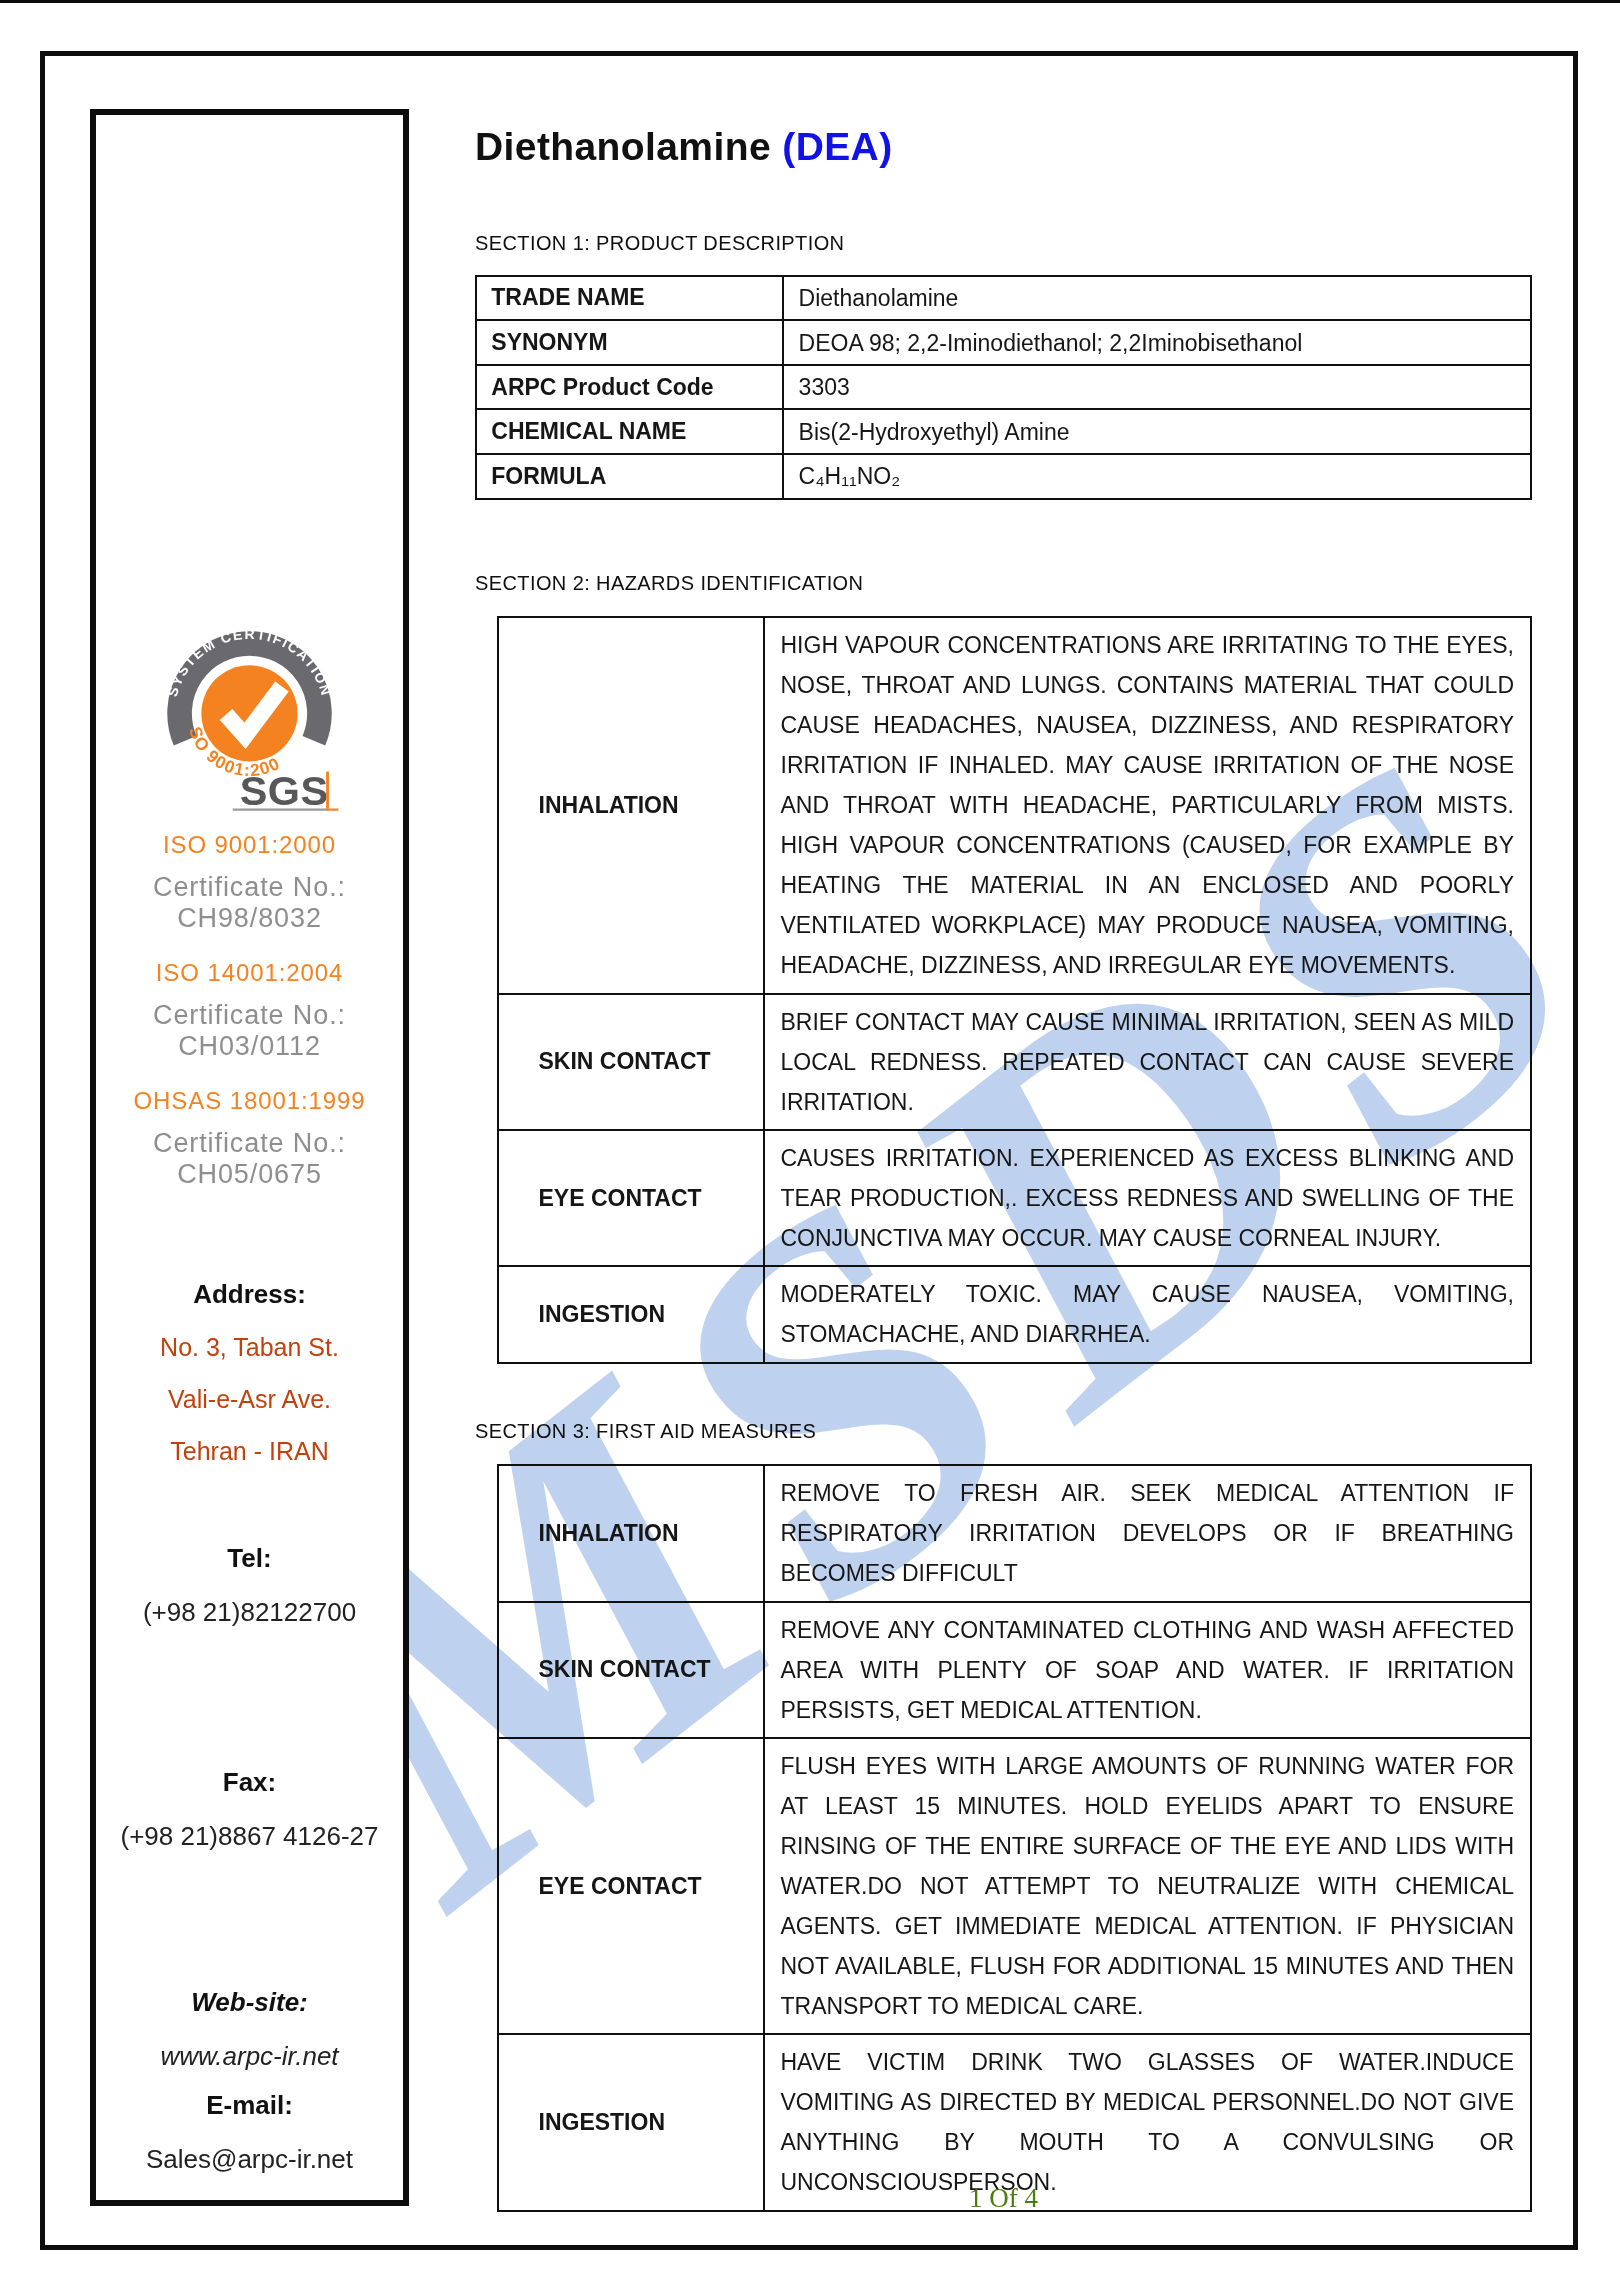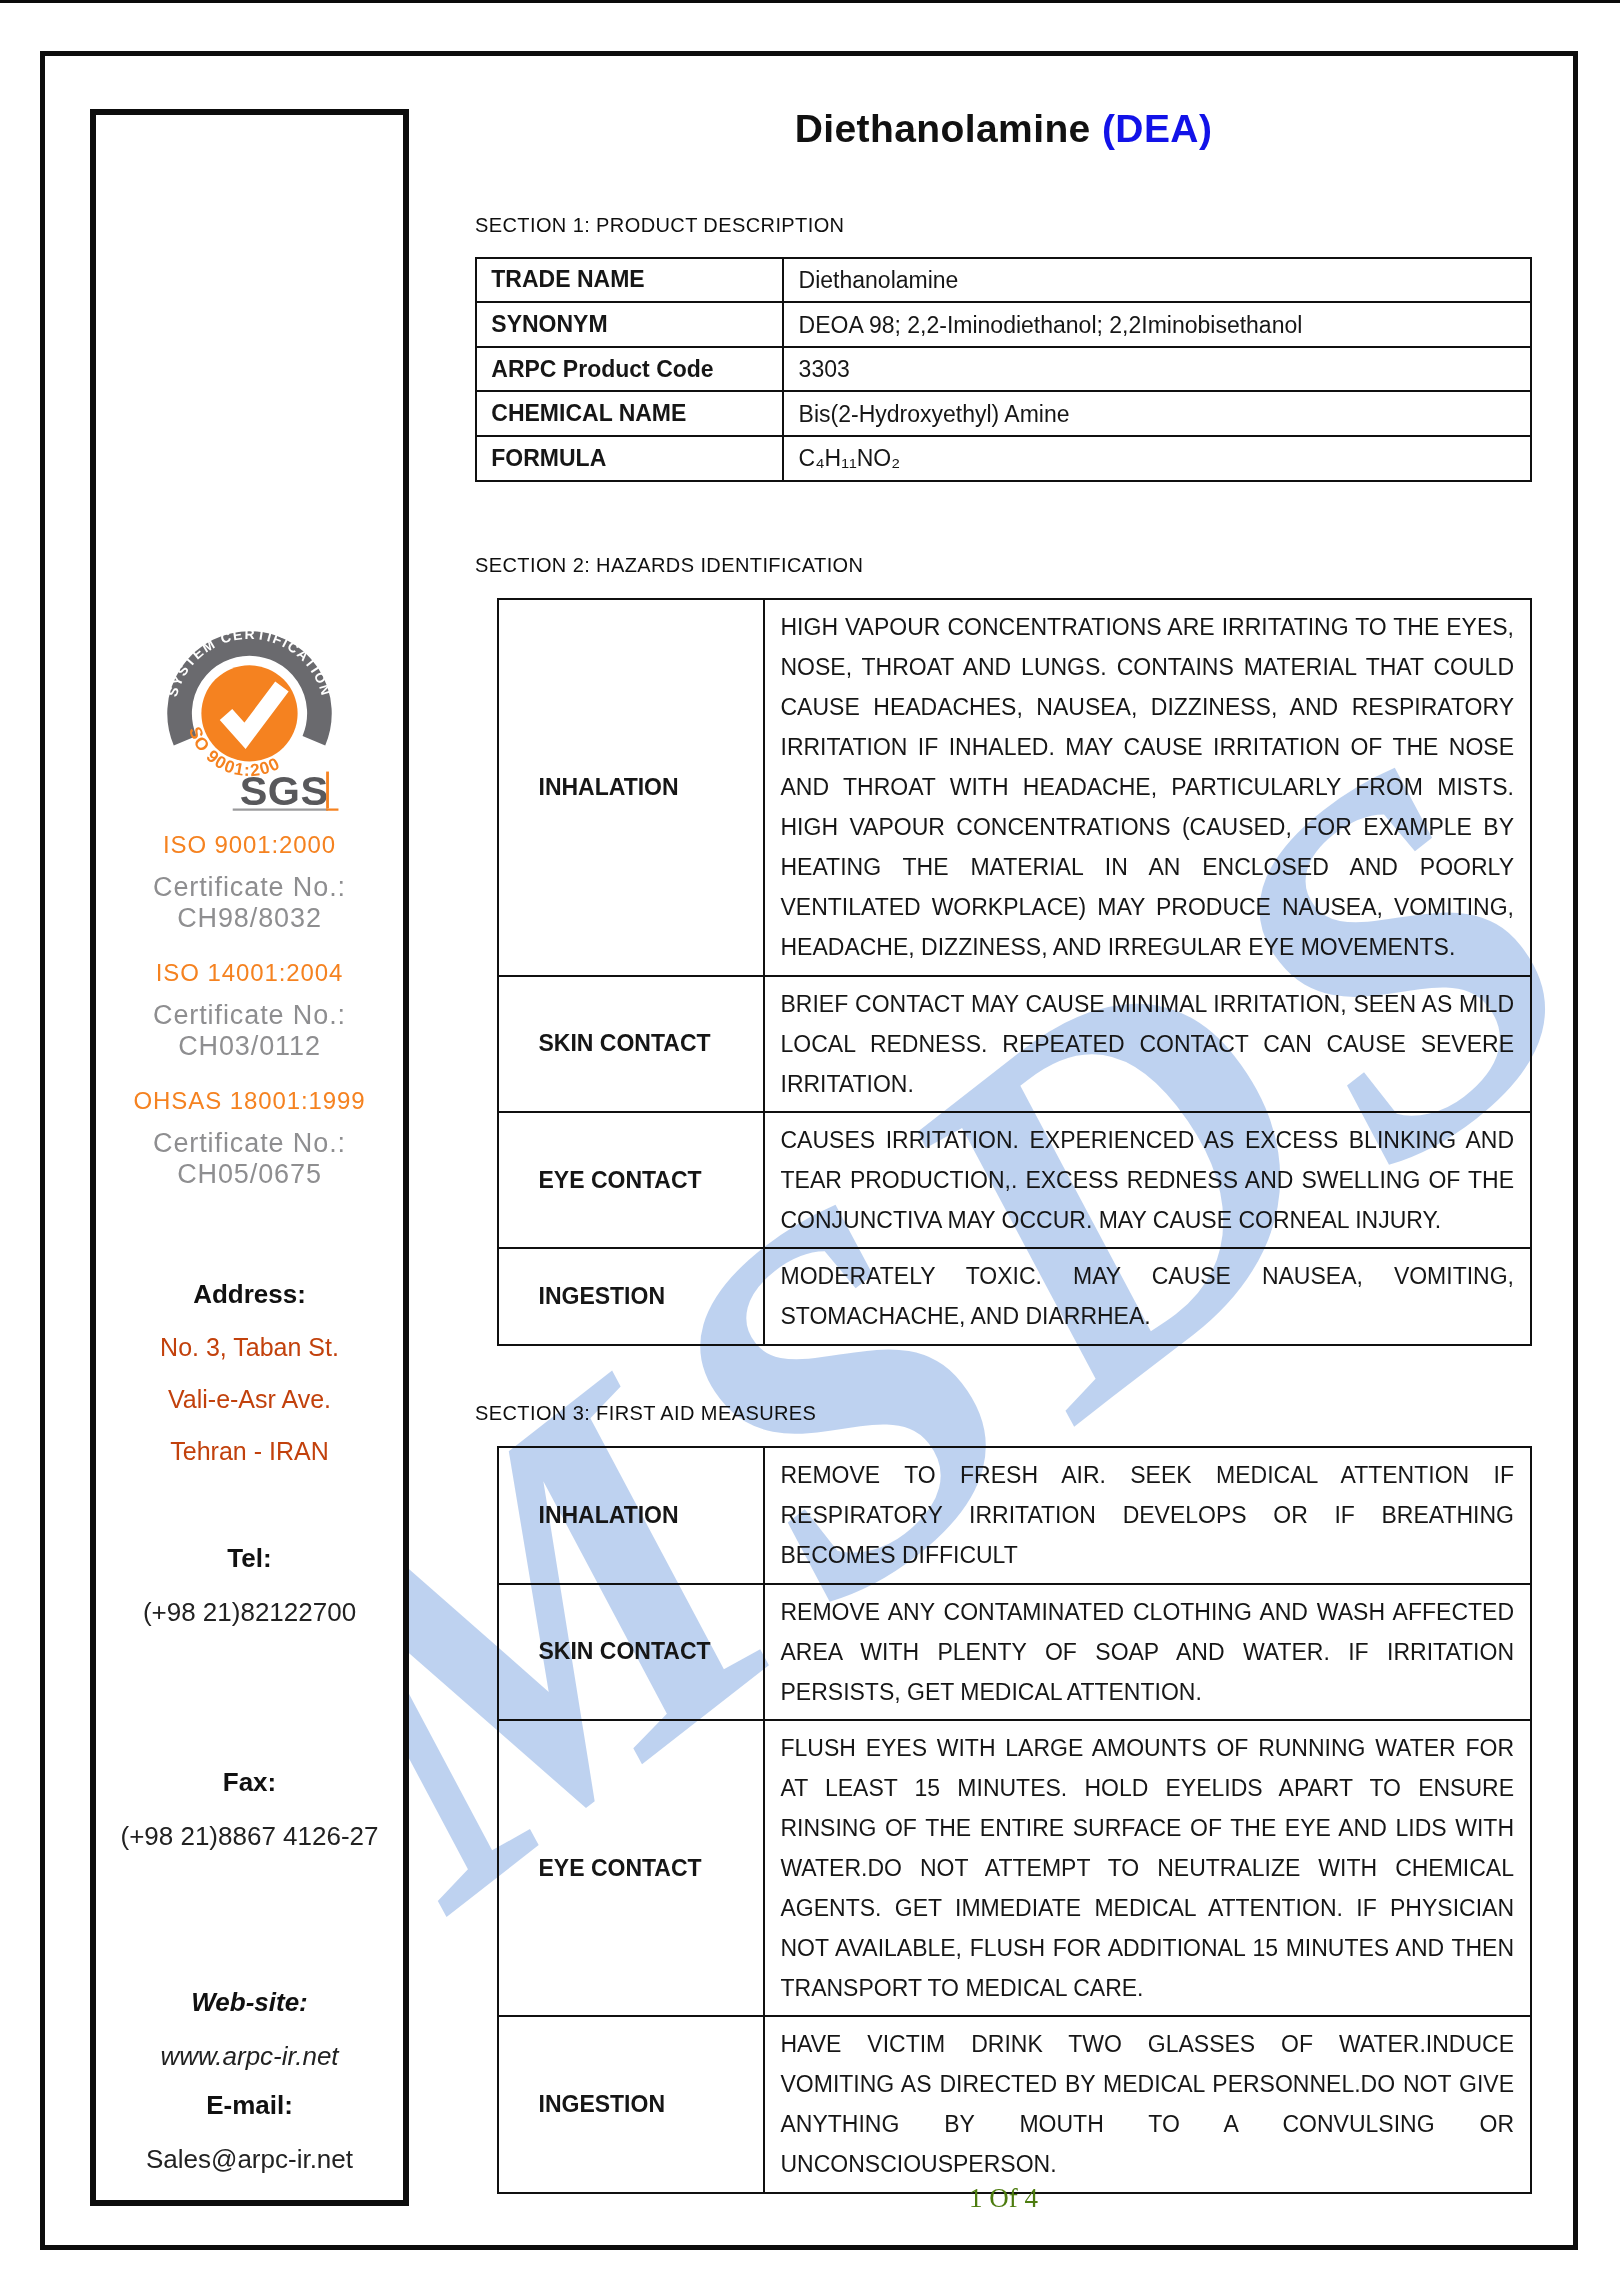--- a/index.html
+++ b/index.html
@@ -39,21 +39,21 @@
   .sb-label { font-weight:bold; font-size:26px; color:#111; }
   .sb-value { font-size:26px; color:#222; margin-top:23px; }
   .address-block { top:1164px; }
   .address-line { font-size:25px; color:#c2410c; margin-top:23px; }
   .tel-block { top:1428px; }
   .fax-block { top:1652px; }
   .web-block { top:1872px;font-style:italic; }
   .email-block { top:1975px; }
   
   .content { position:absolute; left:475px; top:107px; width:1057px; z-index:2; }
-  .doc-title { text-align:center; font-size:39px; font-weight:bold; color:#111; letter-spacing:0.4px; }
+  .doc-title { margin-top:18px; font-size:39px; font-weight:bold; color:#111; letter-spacing:0.4px; }
   .doc-title .blue { color:#1212E8; }
   .section-heading { margin-top:63px; font-size:20px; font-weight:normal; color:#0f0f0f; letter-spacing:0.4px; }
   .h-sec2 { margin-top:72px; }
   .h-sec3 { margin-top:56px; }
   table { border-collapse:collapse; background:transparent; }
   .t1 { margin-top:19.7px; width:100%; }
   .t2, .t3 { margin-top:21.5px; margin-left:21.5px; width:calc(100% - 21.5px); }
   td { border:2.7px solid #101010; font-size:23px; vertical-align:middle; }
   td.label-cell { font-weight:bold; padding:7.2px 9px 7.2px 14.3px; line-height:27px; }
   .t1 td.label-cell { width:282px; }

